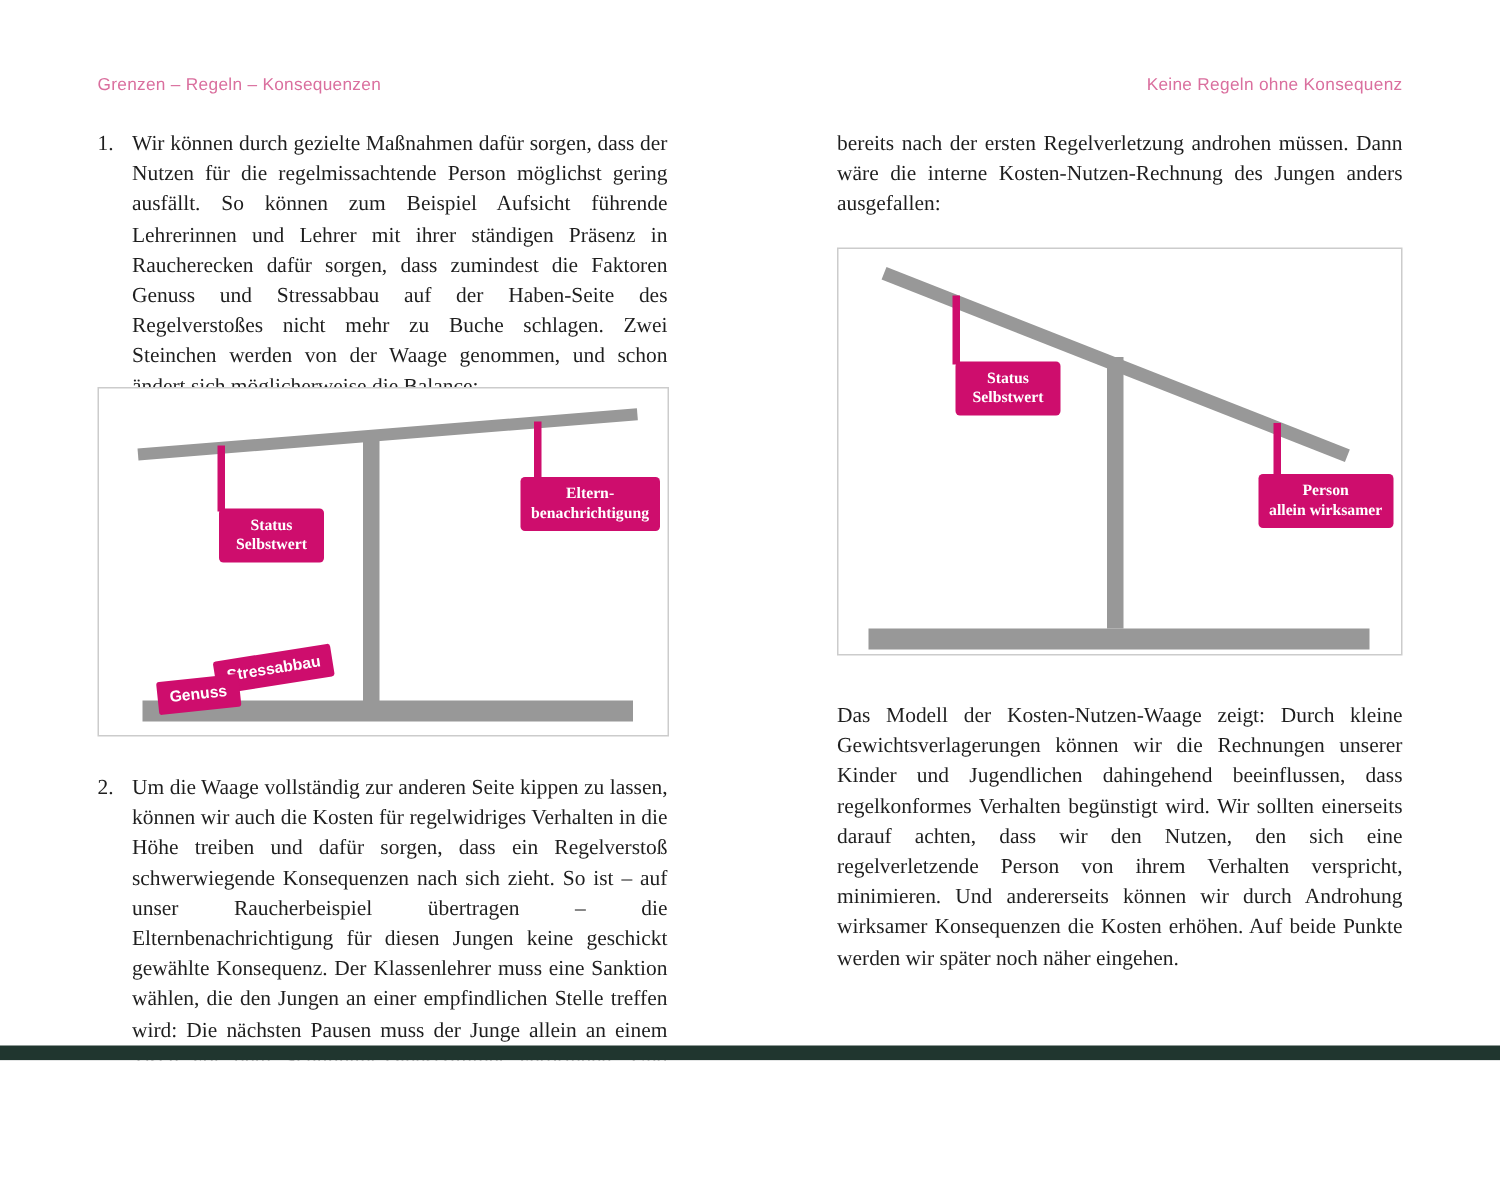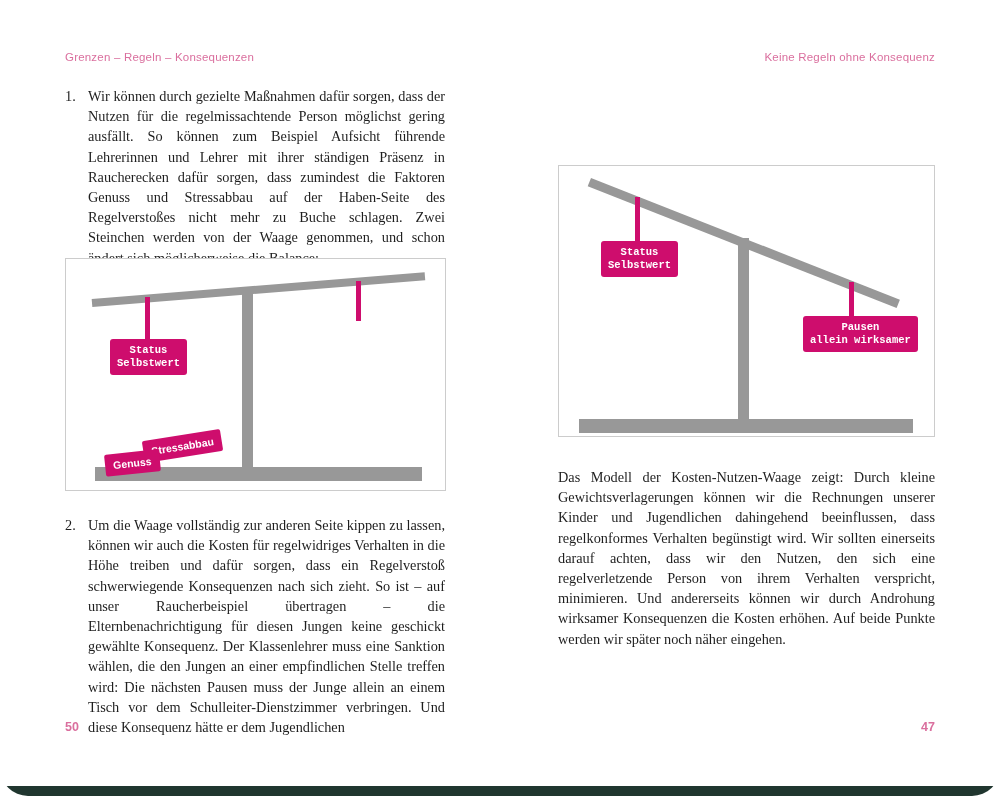--- a/index.html
+++ b/index.html
@@ -1,18 +1,18 @@
 <!DOCTYPE html>
 <html lang="de"><head>
 <meta charset="utf-8">
 <style>
   html,body { margin:0; padding:0; background:#ffffff; }
   .spread {
-    position:relative; width:1000px; height:796px; background:#ffffff;
-    overflow:hidden; font-family:"Liberation Serif", serif;border-radius:28px;
+    position:relative; width:1000px; height:707px; background:#ffffff;
+    overflow:hidden; font-family:"Liberation Serif", serif;
   }
 
   
   .running-header {
     position:absolute; top:51px;
     font-family:"Liberation Sans", sans-serif;
     font-size:11.5px; letter-spacing:.2px; color:#da6f9e;
   }
   .running-header.left  { left:65px; }
   .running-header.right { right:65px; text-align:center; }
@@ -50,23 +50,23 @@
   .base-right { left:20px;  top:253px; width:334px; height:14px; }
 
   .stem { position:absolute; width:5px; background:#ce0d6d; }
   .stem-l1 { left:79px;  top:38px;  height:44px; }
   .stem-l2 { left:290px; top:22px;  height:40px; }
   .stem-r1 { left:76px;  top:31px;  height:46px; }
   .stem-r2 { left:290px; top:116px; height:36px; }
 
   .tag {
     position:absolute; background:#ce0d6d; color:#ffffff;
-    font-family:Liberation Mono, monospace; font-weight:bold;
+    font-family:Liberation Serif, serif; font-weight:bold;
     font-size:10.5px; line-height:13px; text-align:center;
-    padding:5px 7px; border-radius:3px; white-space:nowrap;
+    padding:5px 7px; border-radius:3px; white-space:nowrap;margin-left:36px;
   }
   .tag span { display:block; }
   .tag-status-l { left:44px;  top:80px;  min-width:56px; }
   .tag-eltern   { left:245px; top:59px; }
   .tag-status-r { left:42px;  top:75px;  min-width:56px; }
   .tag-pausen   { left:244px; top:150px; }
 
   .tile {
     position:absolute; background:#ce0d6d; color:#ffffff;
     font-family:"Liberation Sans", sans-serif; font-weight:bold;
@@ -96,49 +96,56 @@
     <div class="post post-left"></div>
     <div class="base base-left"></div>
 
     <div class="stem stem-l1"></div>
     <div class="tag tag-status-l">
       <span>Status</span>
       <span>Selbstwert</span>
     </div>
 
     <div class="stem stem-l2"></div>
+    <div class="tag tag-eltern">
+      <span>Eltern-</span>
+      <span>benachrichtigung</span>
+    </div>
 
     <div class="tile tile-stress">Stressabbau</div>
     <div class="tile tile-genuss">Genuss</div>
   </div>
 
   <div class="numbered-item" style="left:65px; top:515px;">
     <span class="num">2.</span>
     <p class="body-text">Um die Waage vollständig zur anderen Seite kippen zu lassen, können wir auch die Kosten für regelwidriges Verhalten in die Höhe treiben und dafür sorgen, dass ein Regelverstoß schwerwiegende Konsequenzen nach sich zieht. So ist – auf unser Raucherbeispiel übertragen – die Elternbenachrichtigung für diesen Jungen keine geschickt gewählte Konsequenz. Der Klassenlehrer muss eine Sanktion wählen, die den Jungen an einer empfindlichen Stelle treffen wird: Die nächsten Pausen muss der Junge allein an einem Tisch vor dem Schulleiter-Dienstzimmer verbringen. Und diese Konsequenz hätte er dem Jugendlichen</p>
   </div>
 
   <div class="page-number left">50</div>
 
   <div class="running-header right">Keine Regeln ohne Konsequenz</div>
 
+  <div class="plain-paragraph" style="left:558px; top:86px;">
+    <p class="body-text">bereits nach der ersten Regelverletzung androhen müssen. Dann wäre die interne Kosten-Nutzen-Rechnung des Jungen anders ausgefallen:</p>
+  </div>
 
   <div class="figure fig-right">
     <div class="beam beam-right"></div>
     <div class="post post-right"></div>
     <div class="base base-right"></div>
 
     <div class="stem stem-r1"></div>
     <div class="tag tag-status-r">
       <span>Status</span>
       <span>Selbstwert</span>
     </div>
 
     <div class="stem stem-r2"></div>
     <div class="tag tag-pausen">
-      <span>Pausen</span>
+      <span>Person</span>
       <span>allein wirksamer</span>
     </div>
   </div>
 
   <div class="plain-paragraph" style="left:558px; top:467px;font-family:Liberation Serif, serif;">
     <p class="body-text">Das Modell der Kosten-Nutzen-Waage zeigt: Durch kleine Gewichtsverlagerungen können wir die Rechnungen unserer Kinder und Jugendlichen dahingehend beeinflussen, dass regelkonformes Verhalten begünstigt wird. Wir sollten einerseits darauf achten, dass wir den Nutzen, den sich eine regelverletzende Person von ihrem Verhalten verspricht, minimieren. Und andererseits können wir durch Androhung wirksamer Konsequenzen die Kosten erhöhen. Auf beide Punkte werden wir später noch näher eingehen.</p>
   </div>
 
   <div class="page-number right">47</div>
 

